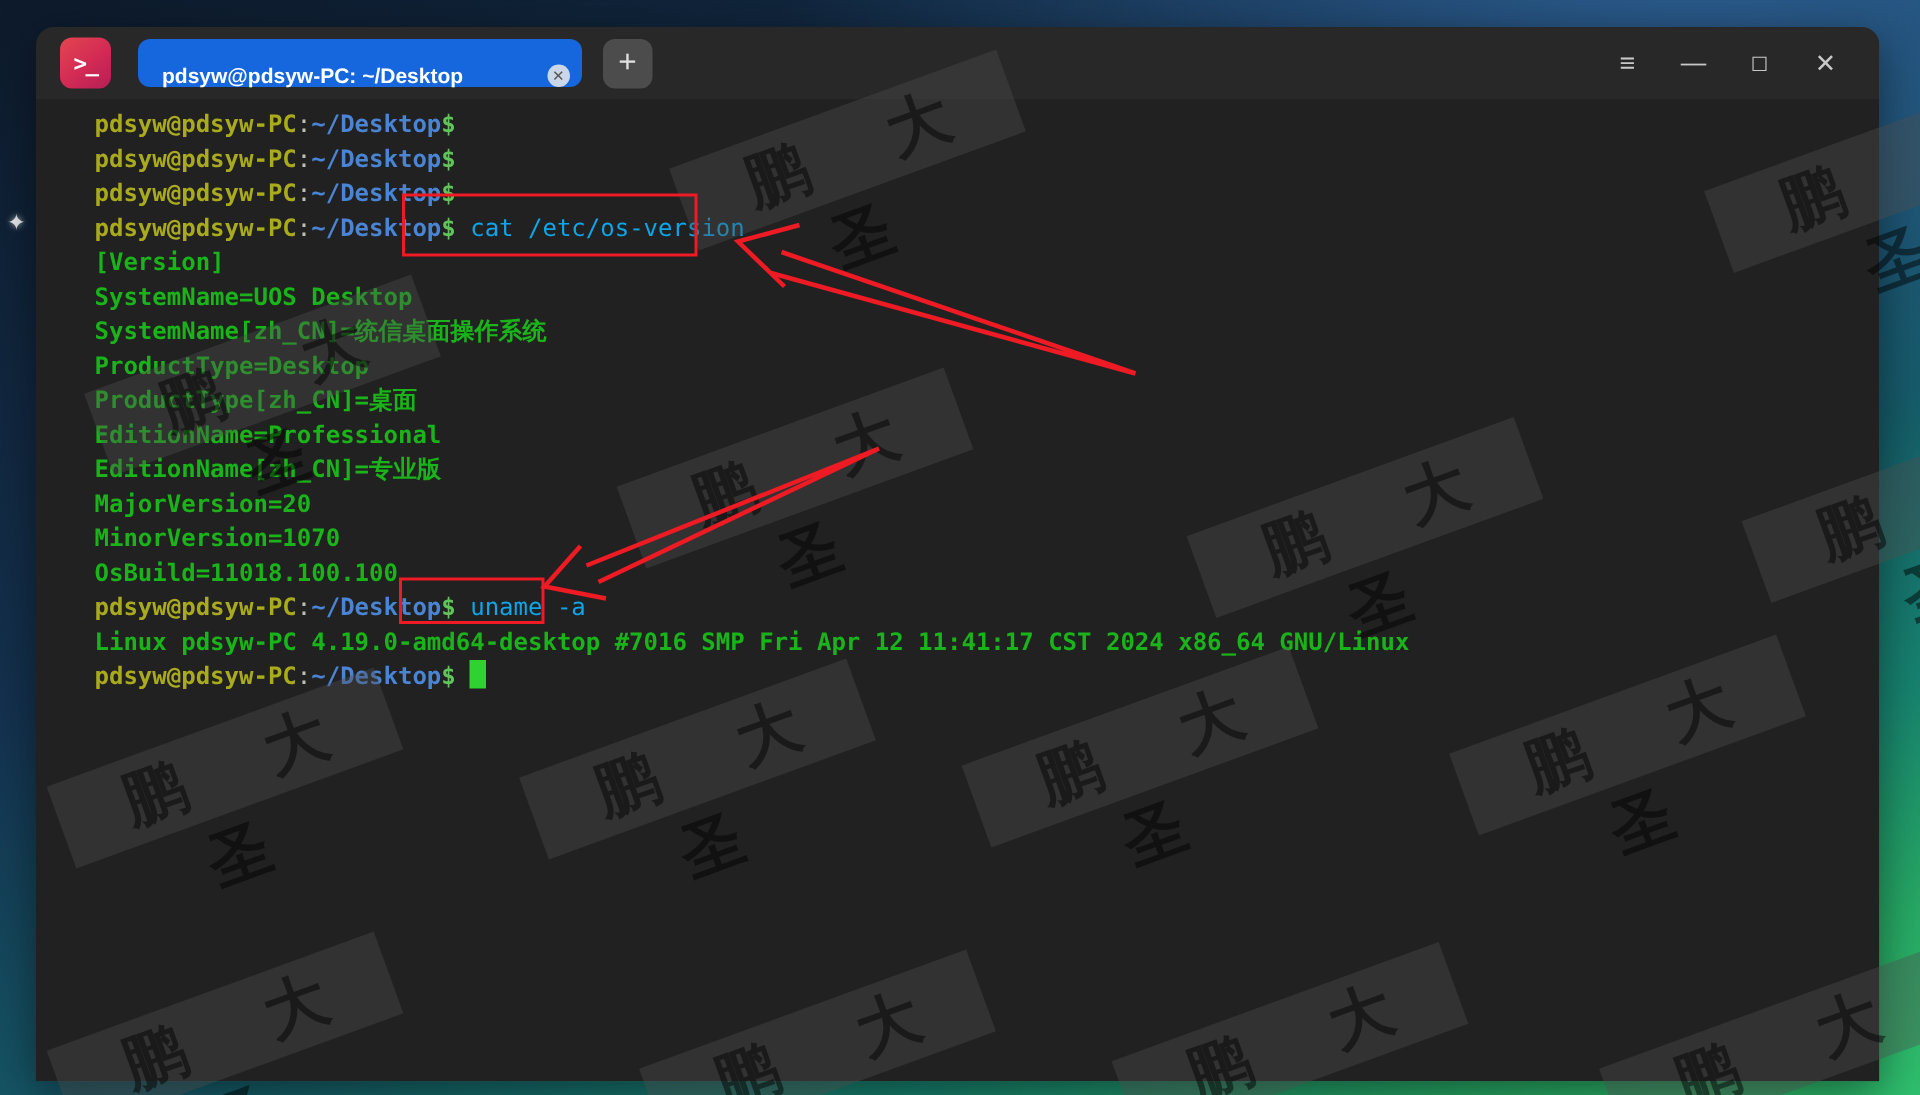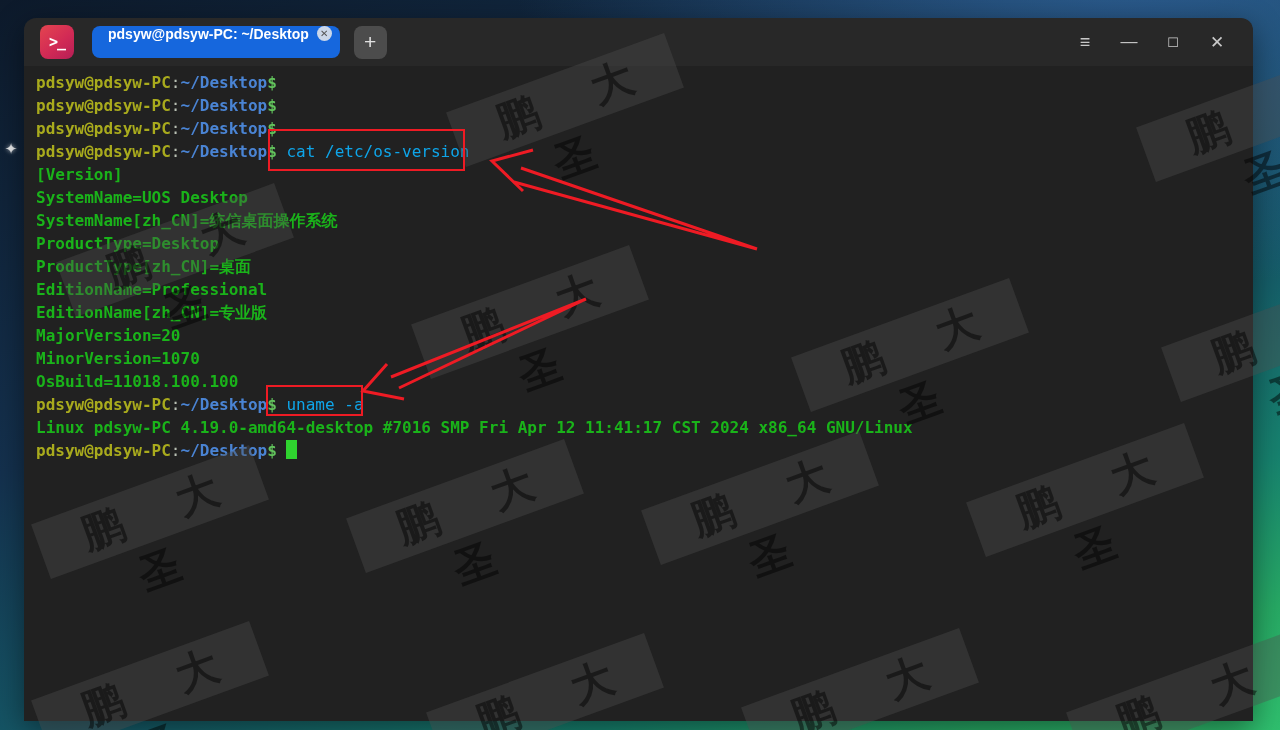--- a/index.html
+++ b/index.html
@@ -33,22 +33,22 @@
   .app-icon {
     width:34px; height:34px; border-radius:8px;
     background:linear-gradient(140deg,#e4454f 0%,#d22a55 55%,#b51e56 100%);
     color:#fff; font-family:"DejaVu Sans Mono", monospace; font-weight:bold;
     font-size:15px; display:flex; align-items:center; justify-content:center;
     letter-spacing:-1px;
   }
   .tab {
     margin-left:18px; height:32px; min-width:232px;
     background:#1667dd; border-radius:8px; color:#fff;
-    display:flex; align-items:flex-start; padding:0 8px 0 16px;
-    font-size:14px; font-weight:bold; cursor:default;
+    display:flex; align-items:flex-end; padding:0 8px 0 16px;
+    font-size:14px; font-weight:bold; cursor:default;gap:48px;
   }
   .tab-close {
     margin-left:8px; width:15px; height:15px; border-radius:50%;
     background:rgba(235,235,235,0.85); color:#555; font-size:10px;
     display:flex; align-items:center; justify-content:center; font-weight:normal;
   }
   .newtab-btn {
     margin-left:14px; width:33px; height:33px; border-radius:8px;
     background:#4c4c4c; color:#e0e0e0; font-size:21px; font-weight:normal;
     display:flex; align-items:center; justify-content:center;
@@ -56,21 +56,21 @@
   .tb-spacer { flex:1; }
   .tb-btn {
     width:44px; height:44px; color:#c8c8c8; font-size:17px;
     display:flex; align-items:center; justify-content:center;
   }
   .tb-btn.menu { letter-spacing:0; font-size:18px; }
   .tb-btn.max  { font-size:13px; }
 
   
   .terminal {
-    flex:1; background:#212121; padding:5px 10px 0 12px;
+    flex:1; background:#212121; padding:5px 10px 0 39px;
     font-family:"DejaVu Sans Mono", monospace; font-size:16px; line-height:23px;
     white-space:pre; overflow:hidden;
   }
   .tl { height:23px; }
   .seg-user   { color:#a9ab1d; font-weight:bold; }
   .seg-sep    { color:#b9c0b4; }
   .seg-path   { color:#4a84d4; font-weight:bold; }
   .seg-dollar { color:#62c35c; font-weight:bold; }
   .seg-cmd    { color:#0ea5e9; }
   .seg-out    { color:#1ab31a;font-weight:bold; }

